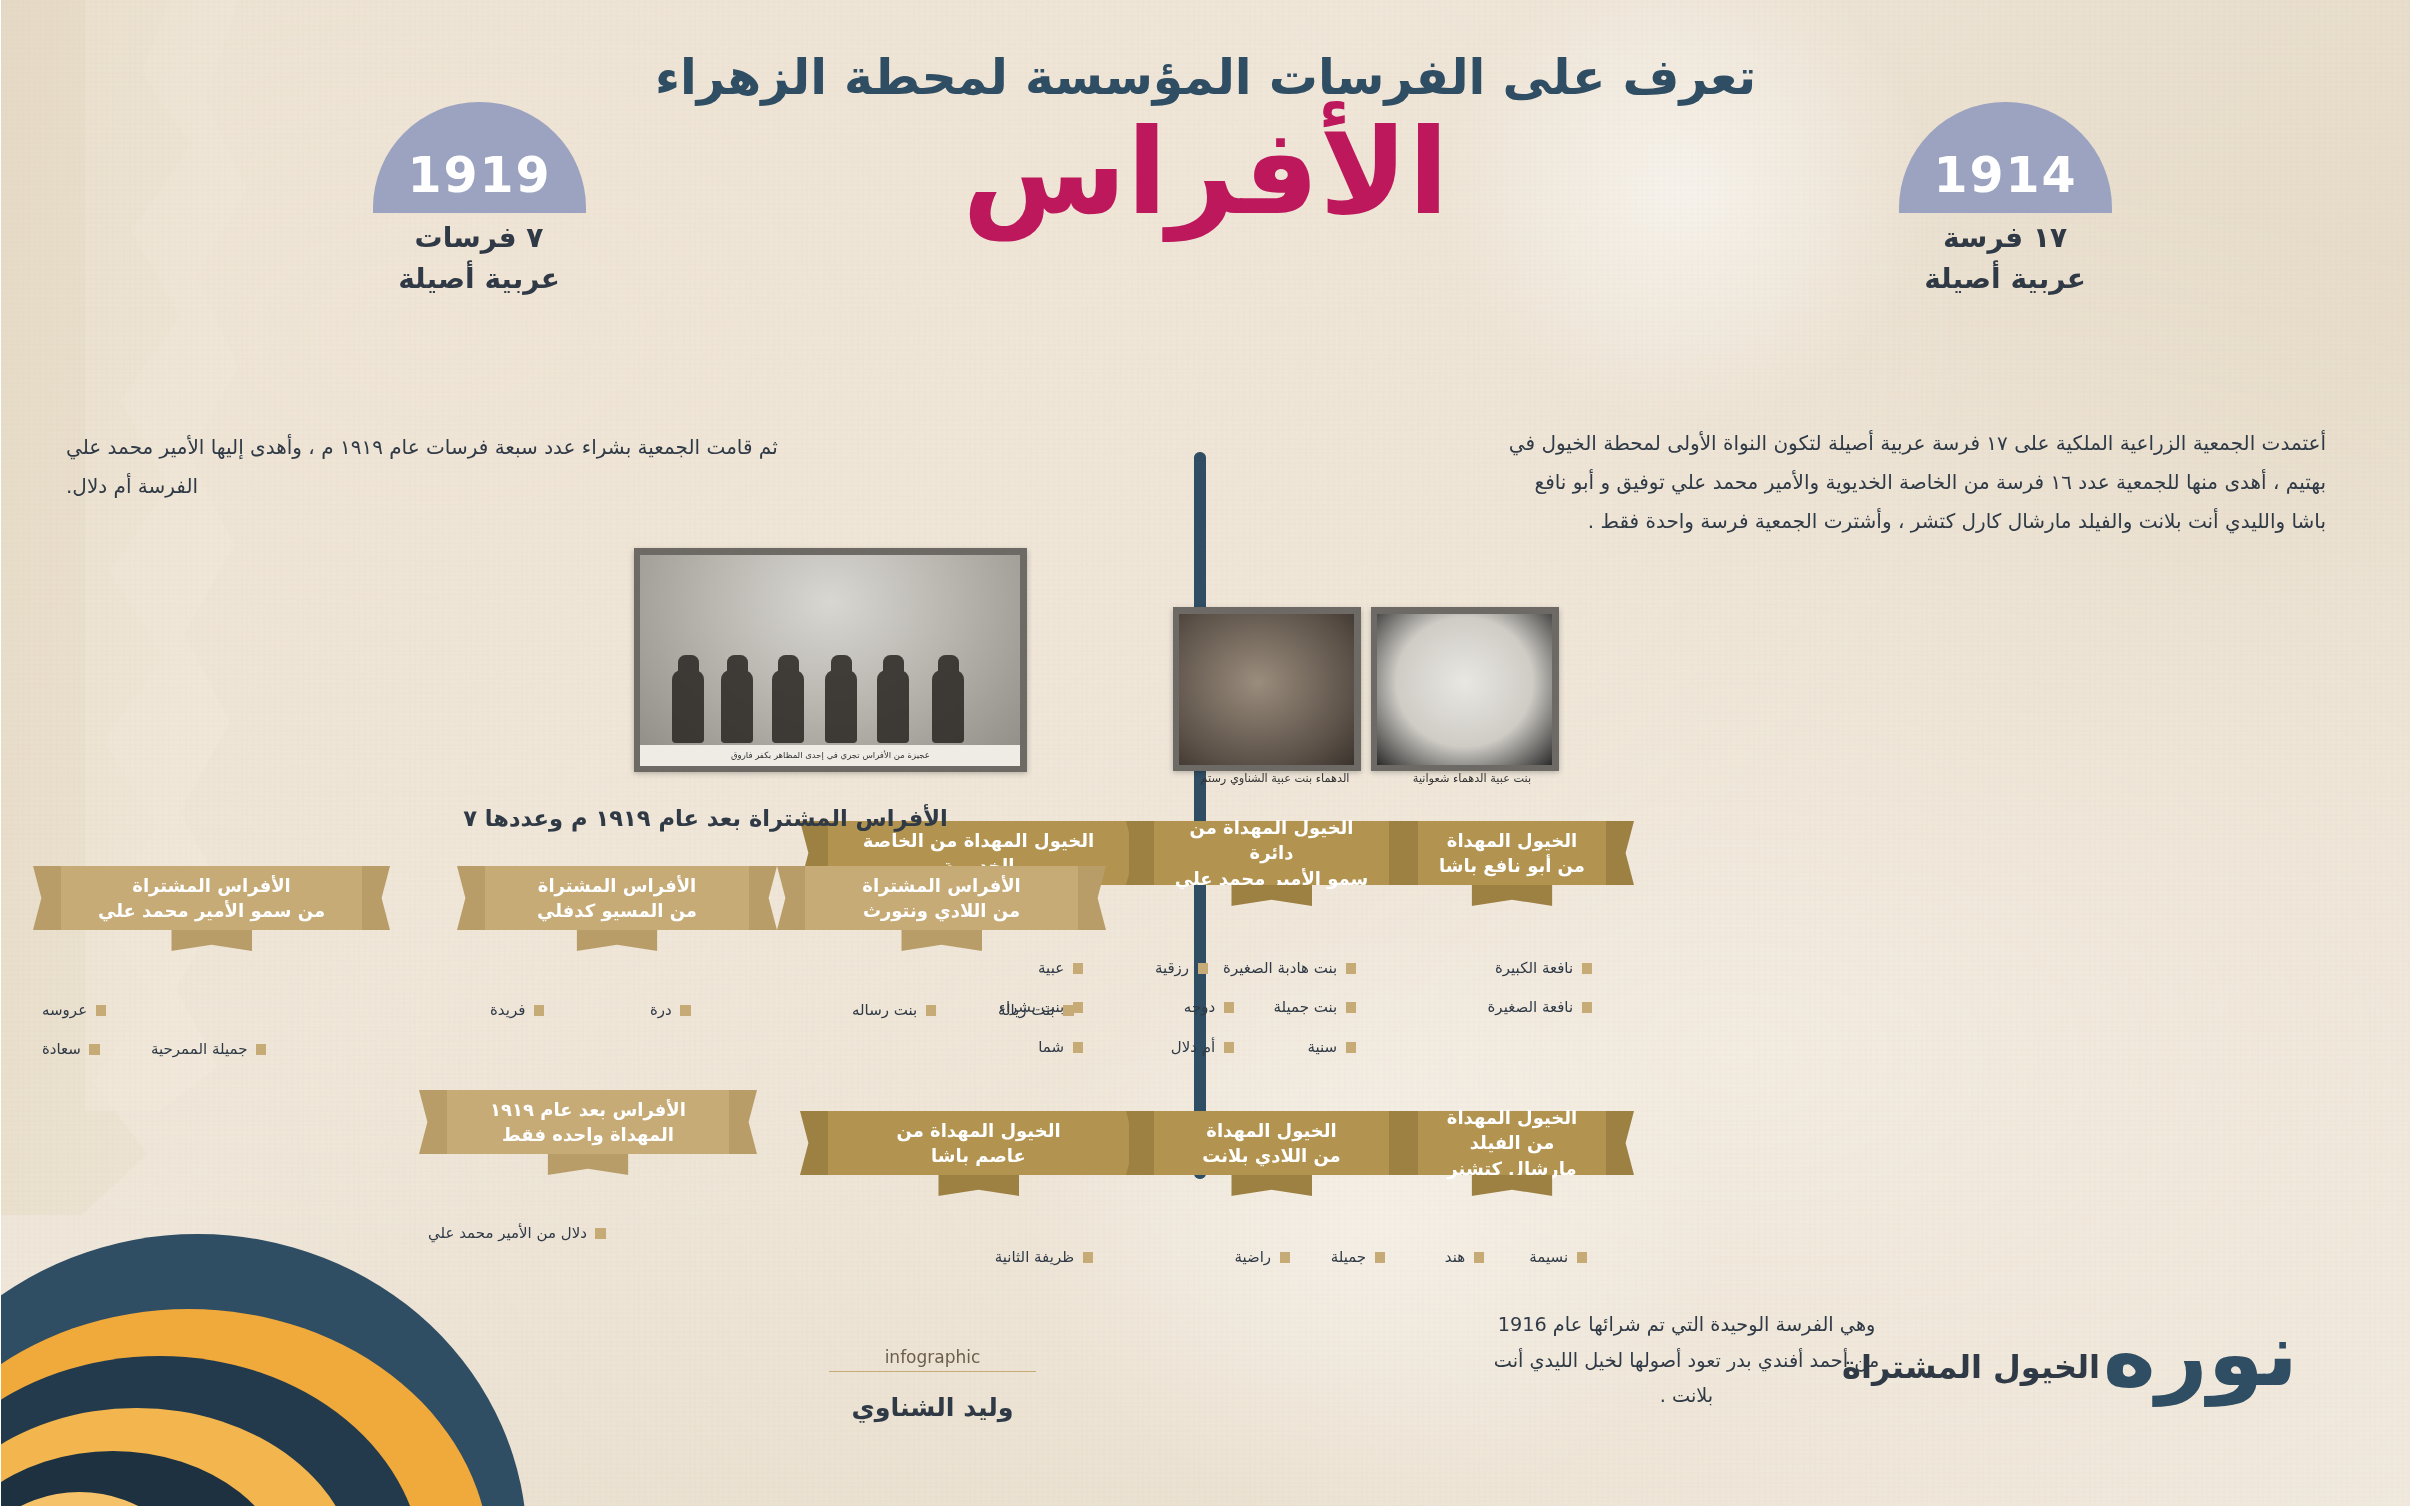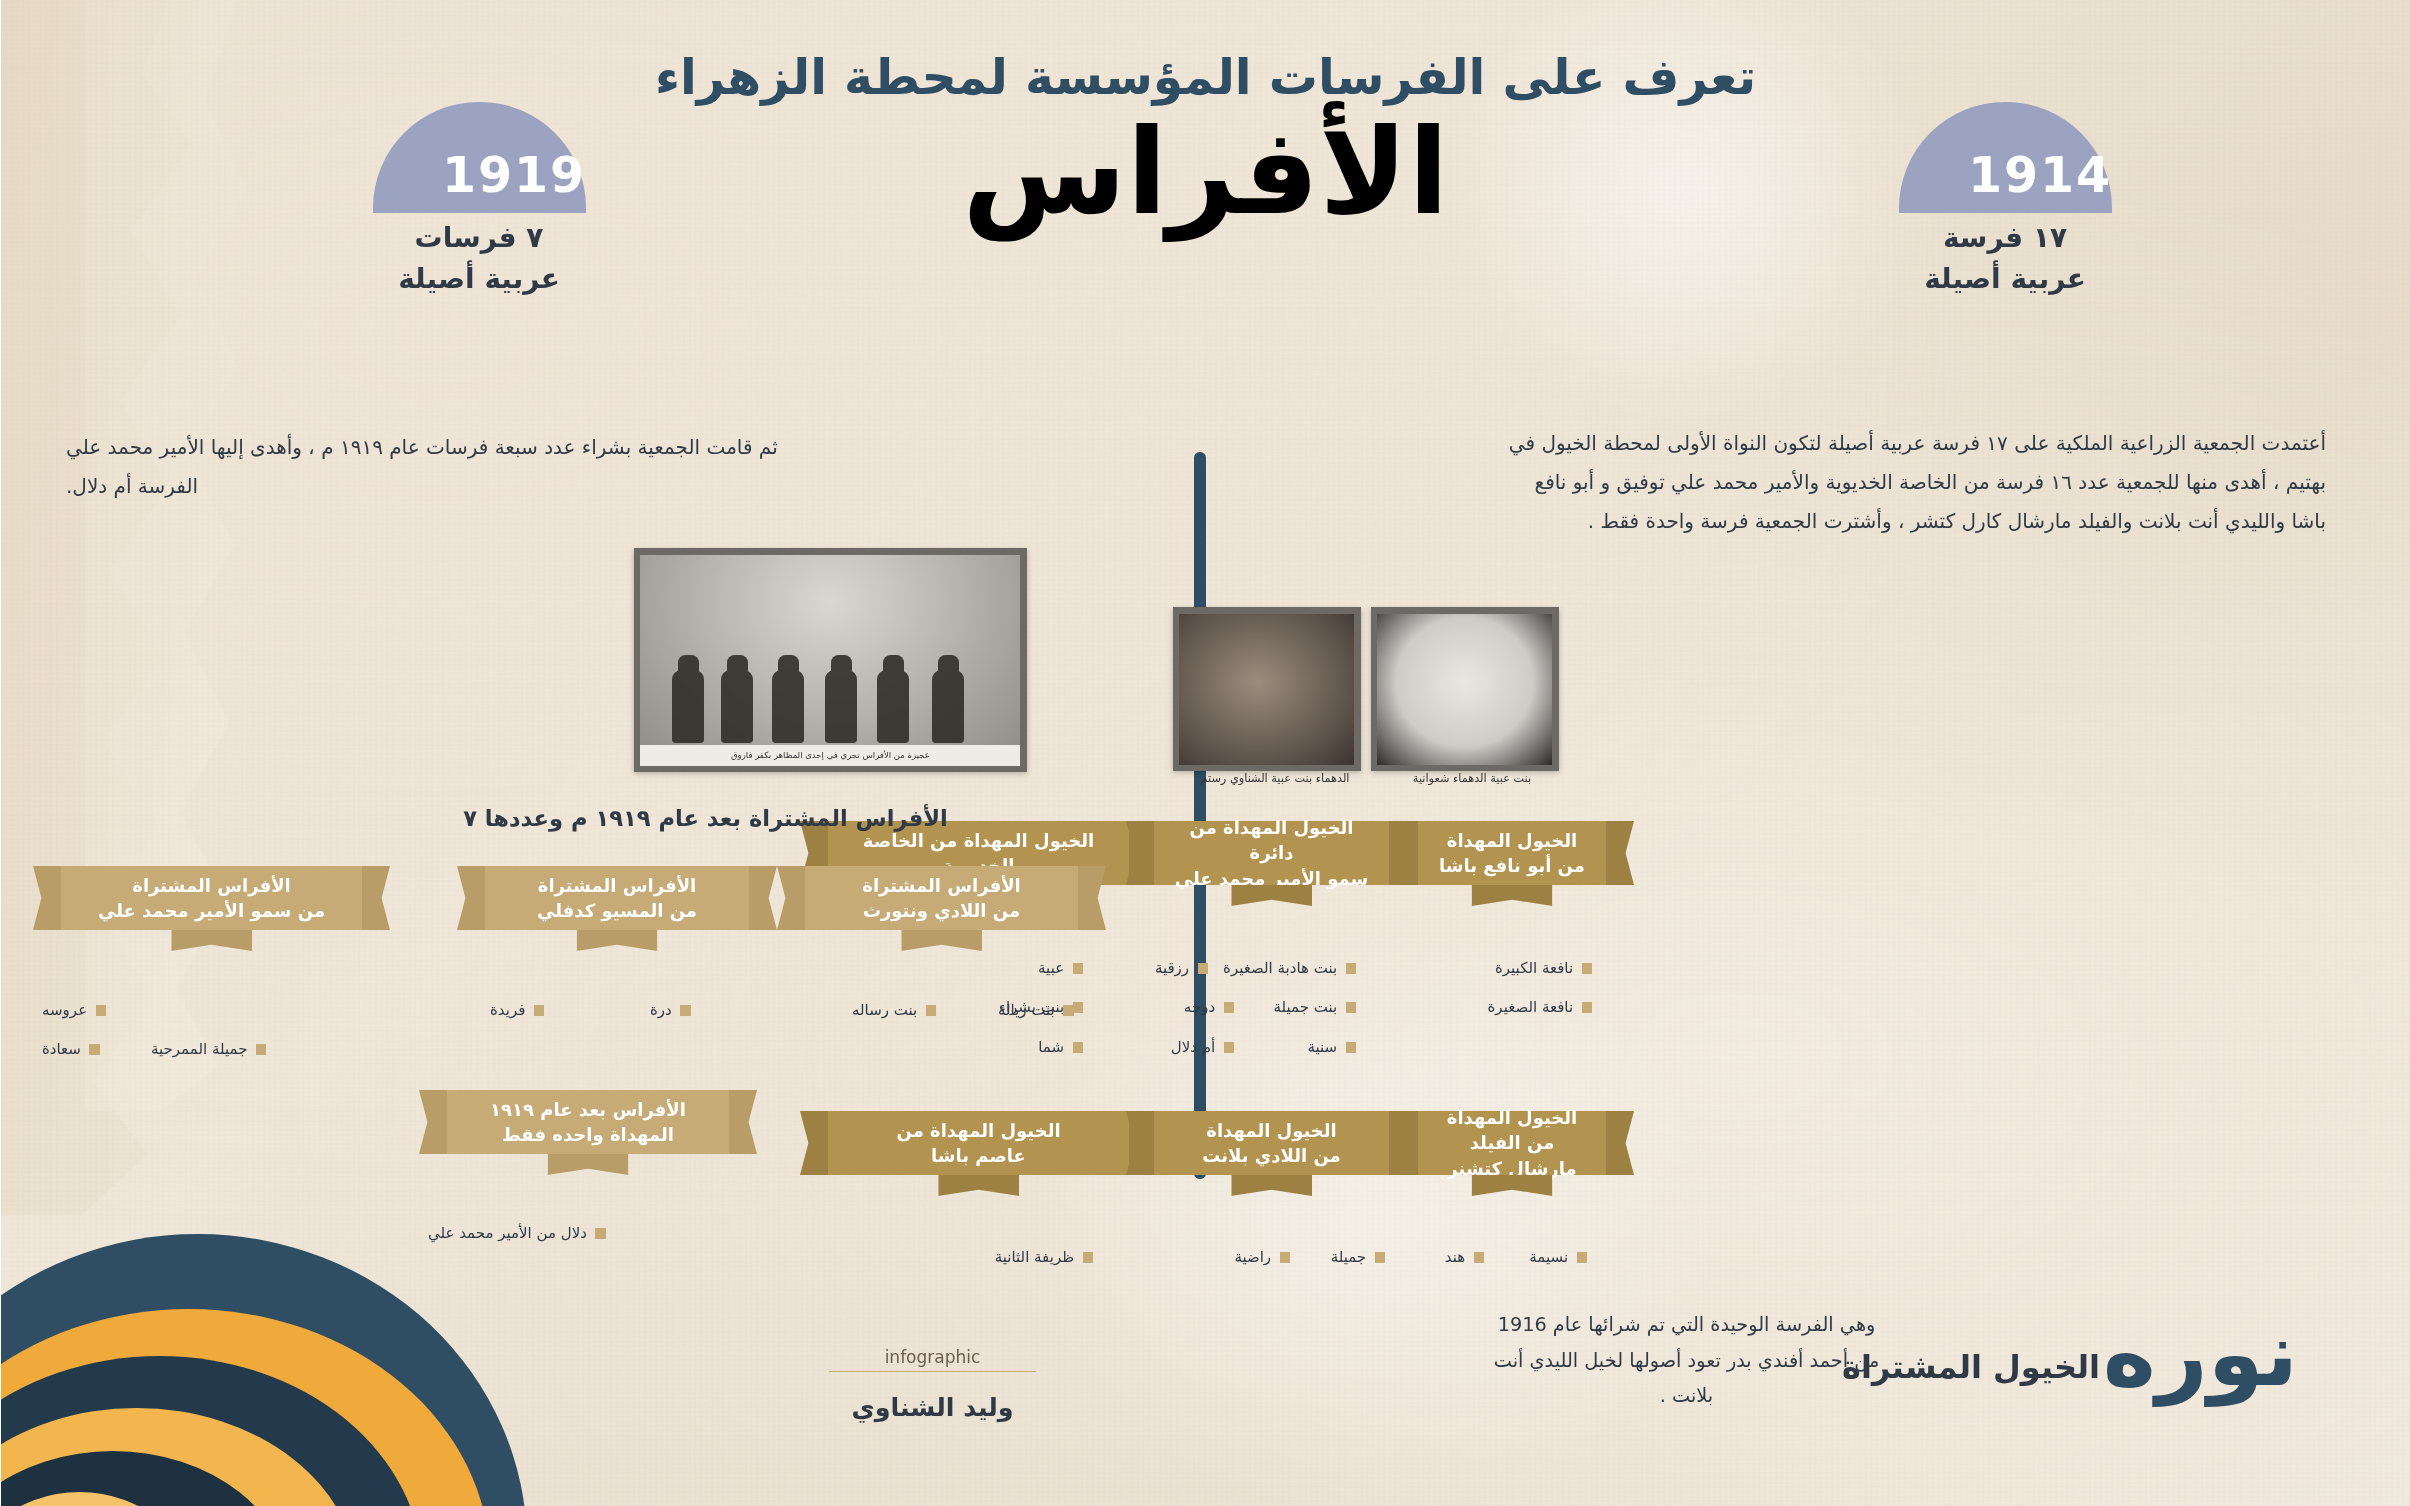--- a/index.html
+++ b/index.html
@@ -47,25 +47,25 @@
   .w4{left:-85px;bottom:-75px;width:443px;height:174px;background:#f3b64f;}
   .w5{left:-66px;bottom:-85px;width:358px;height:141px;background:#1d3140;}
   .w6{left:-38px;bottom:-89px;width:235px;height:104px;background:#f6c269;}
   
   .main-title{
     position:absolute;top:49px;left:0;width:100%;text-align:center;
     font-size:49px;font-weight:bold;color:#2f4d63;letter-spacing:0;
   }
   .big-word{
     position:absolute;top:113px;left:50%;transform:translateX(-50%);
-    font-size:119px;font-weight:bold;color:#000000;line-height:1;
+    font-size:119px;font-weight:bold;color:#be185d;line-height:1;
   }
   
   .arch{position:absolute;width:213px;height:111px;background:#9ba3c0;
-    border-radius:106px 106px 0 0;display:flex;align-items:flex-end;justify-content:flex-start;}
+    border-radius:106px 106px 0 0;display:flex;align-items:flex-end;justify-content:center;}
   .arch span{color:#fff;font-size:49px;font-weight:bold;padding-bottom:9.4px;letter-spacing:1.9px;}
   .arch-right{right:299px;top:102px;}
   .arch-left{left:373px;top:102px;}
   .arch-caption{position:absolute;text-align:center;font-size:28px;font-weight:bold;color:#2f3a46;line-height:1.45;width:282px;}
   .cap-right{right:265px;top:218px;}
   .cap-left{left:338px;top:218px;}
   
   .para{position:absolute;font-size:20px;line-height:1.95;color:#2f3a46;text-align:right;}
   .para-right{right:85px;top:424px;width:829px;}
   .para-left{left:66px;top:428px;width:753px;text-align:left;direction:rtl;}

